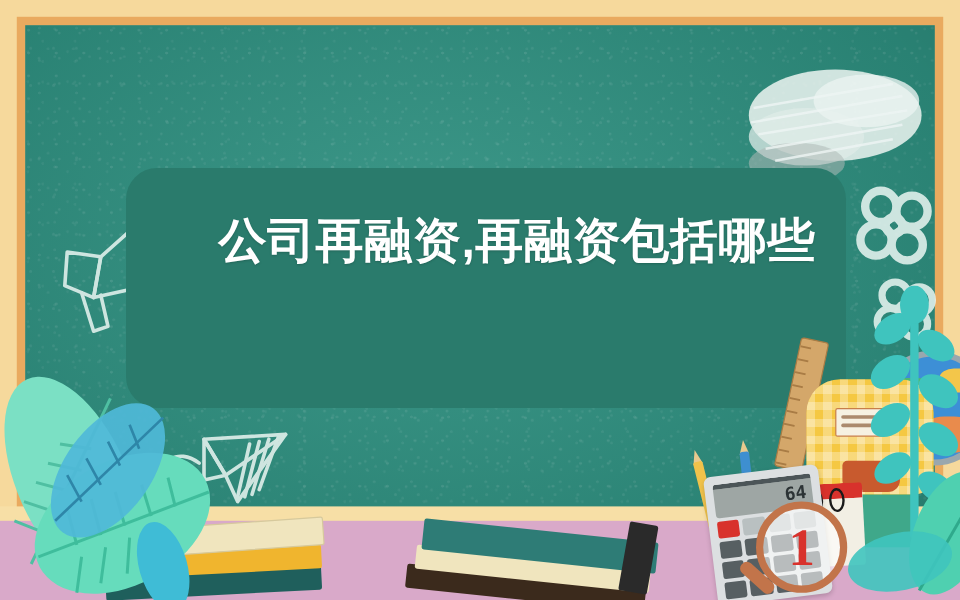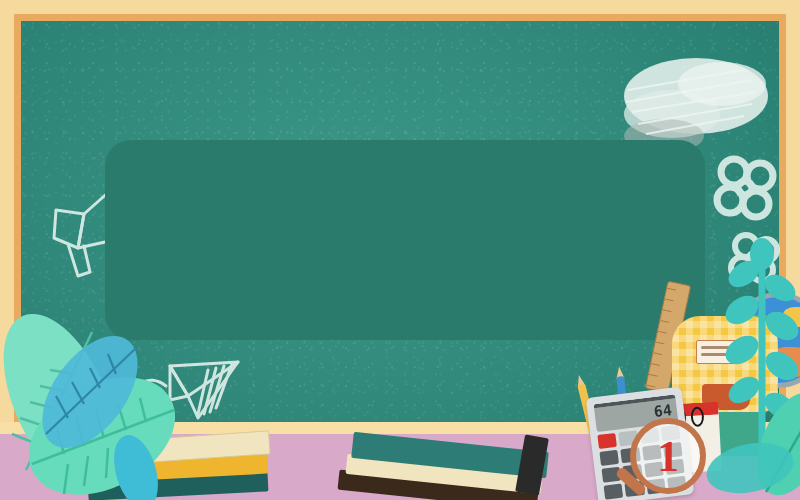--- a/index.html
+++ b/index.html
@@ -350,20 +350,21 @@
         <path d="M58 10 L76 40 L58 44 Z"></path>
         <path d="M126 6 L76 40"></path>
         <path d="M96 14 L86 58 M104 12 L92 58 M112 10 L98 56 M120 8 L104 52"></path>
         <path d="M54 30 C36 16 18 30 26 46 C32 58 52 56 56 42"></path>
         <path d="M8 58 C24 66 44 62 56 50"></path>
       </g>
     </svg>
   </div>
 
   <div class="title-panel"></div>
+  <div class="title-text">公司再融资,再融资包括哪些</div>
 
   <div class="floor-strip2"></div>
   <div class="floor-strip"></div>
   <div class="floor"></div>
 
   <div class="globe">
     <div class="globe-land" style="left:6px; top:18px; width:38px; height:26px;"></div>
     <div class="globe-land" style="left:48px; top:10px; width:30px; height:20px; background:#F3C64A;"></div>
     <div class="globe-land" style="left:34px; top:50px; width:44px; height:30px; background:#E98B4C;"></div>
     <div class="globe-land" style="left:2px; top:58px; width:26px; height:22px;"></div>

